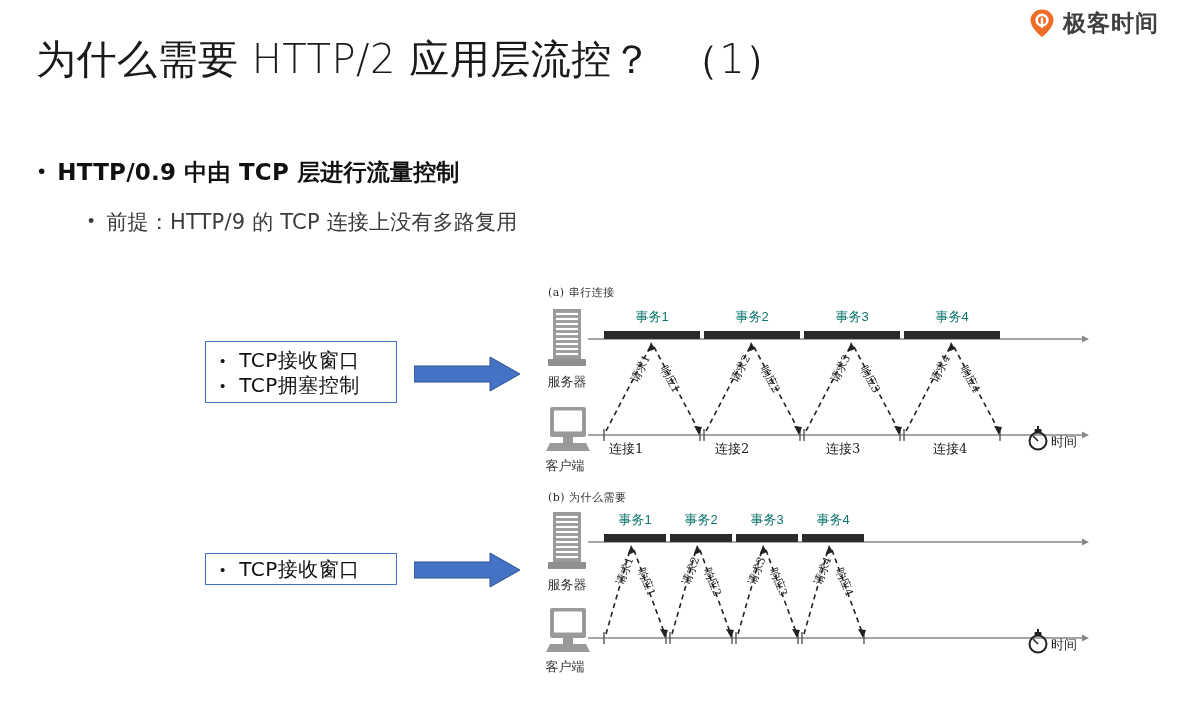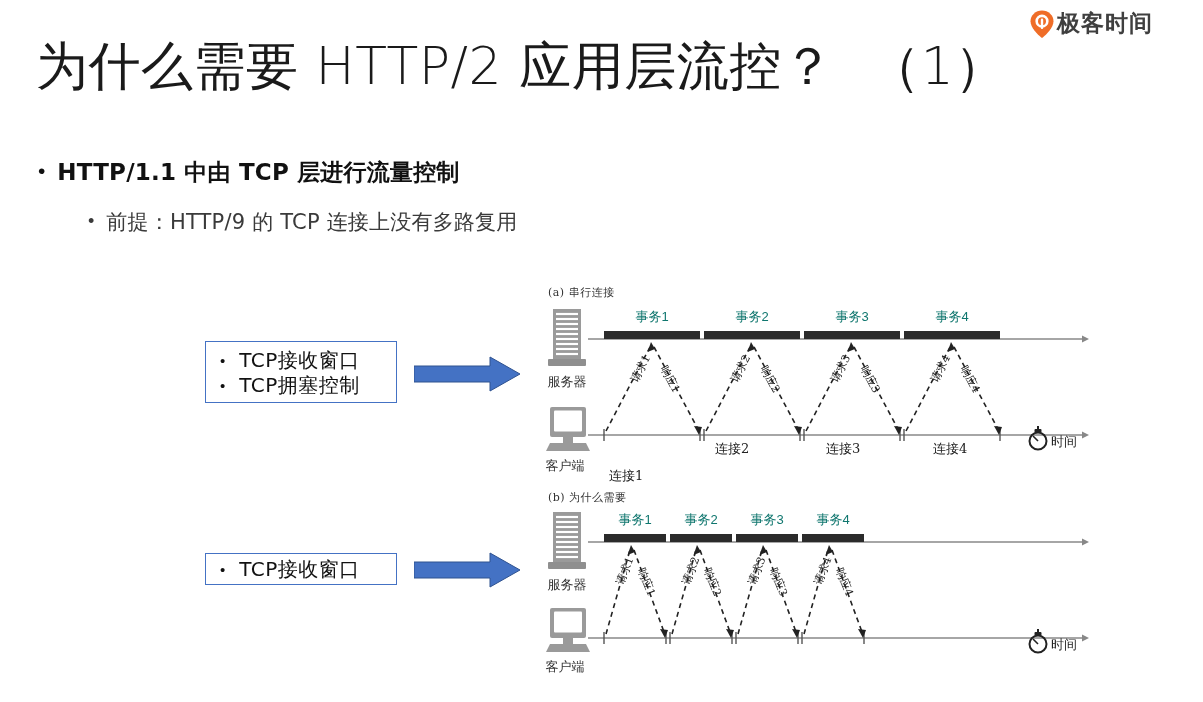--- a/index.html
+++ b/index.html
@@ -4,27 +4,27 @@
 <style>
   html,body{margin:0;padding:0;}
   body{
     width:1203px;height:702px;background:#ffffff;
     font-family:"Liberation Sans","DejaVu Sans",sans-serif;
     position:relative;overflow:hidden;
   }
   .slide{position:absolute;inset:0;}
 
   
-  .logo{position:absolute;left:1027px;top:8px;display:flex;align-items:center;}
+  .logo{position:absolute;left:1027px;top:8px;display:flex;align-items:flex-start;gap:6px;}
   .logo-mark{width:30px;height:30px;position:relative;}
   .logo-text{font-size:23px;color:#3f3f3f;font-weight:600;letter-spacing:1px;
              font-family:"DejaVu Sans","Liberation Sans",sans-serif;}
 
   
-  .title{position:absolute;left:36px;top:32px;font-size:52px;color:#1a1a1a;
+  .title{position:absolute;left:36px;top:32px;font-size:40px;color:#1a1a1a;
          font-weight:300;letter-spacing:0.5px;white-space:pre;
          font-family:"DejaVu Sans","Liberation Sans",sans-serif;}
 
   
   .bullet1{position:absolute;left:38px;top:158px;display:flex;align-items:flex-start;gap:12px;}
   .bullet1 .dot{font-size:21px;line-height:26px;color:#111;}
   .bullet1 .txt{font-size:23px;line-height:28px;color:#111;font-weight:bold;letter-spacing:0.2px;
                 font-family:"DejaVu Sans","Liberation Sans",sans-serif;}
   .bullet2{position:absolute;left:88px;top:209px;display:flex;align-items:flex-start;gap:12px;}
   .bullet2 .dot{font-size:18px;line-height:25px;color:#3a3a3a;}
@@ -76,21 +76,21 @@
         <rect x="13.8" y="9.6" width="2.4" height="10.5" rx="1.1" fill="#ffffff"></rect>
       </svg>
     </div>
     <div class="logo-text">极客时间</div>
   </div>
 
   <div class="title">为什么需要 HTTP/2 应用层流控？  （1）</div>
 
   <div class="bullet1">
     <span class="dot">•</span>
-    <span class="txt">HTTP/1.1 中由 TCP 层进行流量控制</span>
+    <span class="txt">HTTP/0.9 中由 TCP 层进行流量控制</span>
   </div>
   <div class="bullet2">
     <span class="dot">•</span>
     <span class="txt">前提：HTTP/9 的 TCP 连接上没有多路复用</span>
   </div>
 
   <div class="callout" id="callout-1">
     <div class="line">
       <span class="bdot">•</span>
       <span class="ltxt">TCP接收窗口</span>
@@ -214,21 +214,21 @@
     <div class="rot-label" style="left:104px;top:80px;transform:rotate(-62deg) translate(-50%,0);">请求1</div>
     <div class="rot-label" style="left:204px;top:80px;transform:rotate(-62deg) translate(-50%,0);">请求2</div>
     <div class="rot-label" style="left:304px;top:80px;transform:rotate(-62deg) translate(-50%,0);">请求3</div>
     <div class="rot-label" style="left:404px;top:80px;transform:rotate(-62deg) translate(-50%,0);">请求4</div>
 
     <div class="rot-label" style="left:140px;top:78px;transform:rotate(62deg);">响应1</div>
     <div class="rot-label" style="left:240px;top:78px;transform:rotate(62deg);">响应2</div>
     <div class="rot-label" style="left:340px;top:78px;transform:rotate(62deg);">响应3</div>
     <div class="rot-label" style="left:440px;top:78px;transform:rotate(62deg);">响应4</div>
 
-    <div class="conn-label" style="left:79px;top:155px;margin-top:27px;">连接1</div>
+    <div class="conn-label" style="left:79px;top:155px;">连接1</div>
     <div class="conn-label" style="left:185px;top:155px;">连接2</div>
     <div class="conn-label" style="left:296px;top:155px;">连接3</div>
     <div class="conn-label" style="left:379px;top:155px;margin-left:24px;">连接4</div>
 
     <div class="time-label" style="left:521px;top:148px;">时间</div>
   </div>
 
   <div class="diagram" style="left:530px;top:490px;width:560px;height:195px;">
 
     <div class="dg-caption" style="left:18px;top:0px;">(b) 为什么需要</div>

